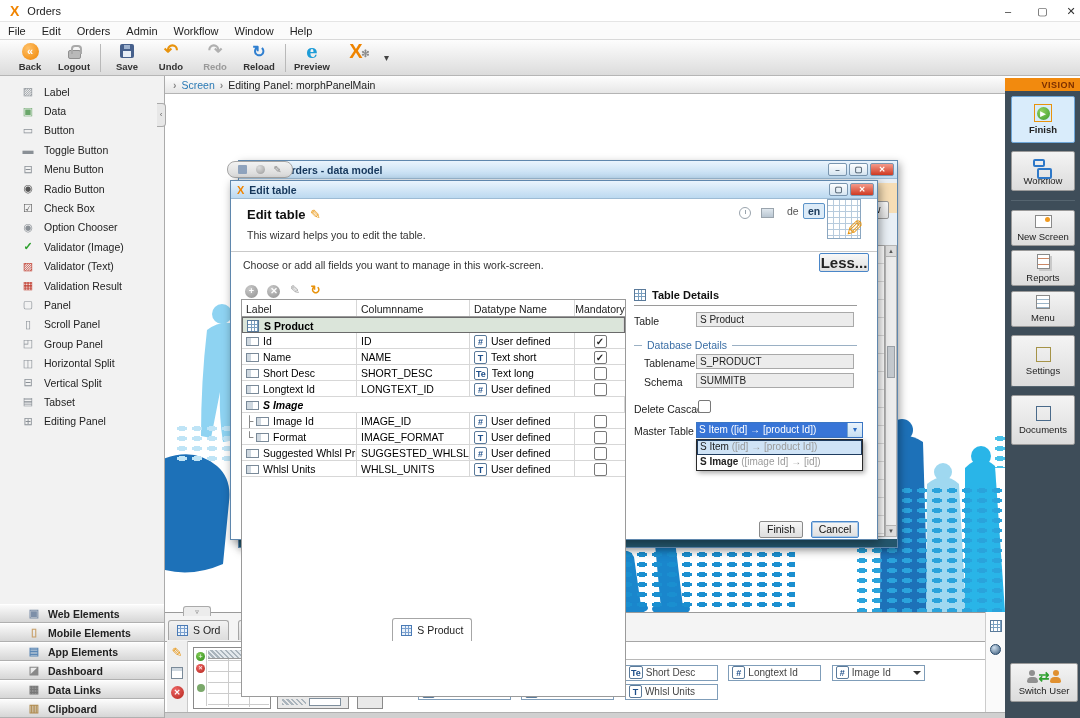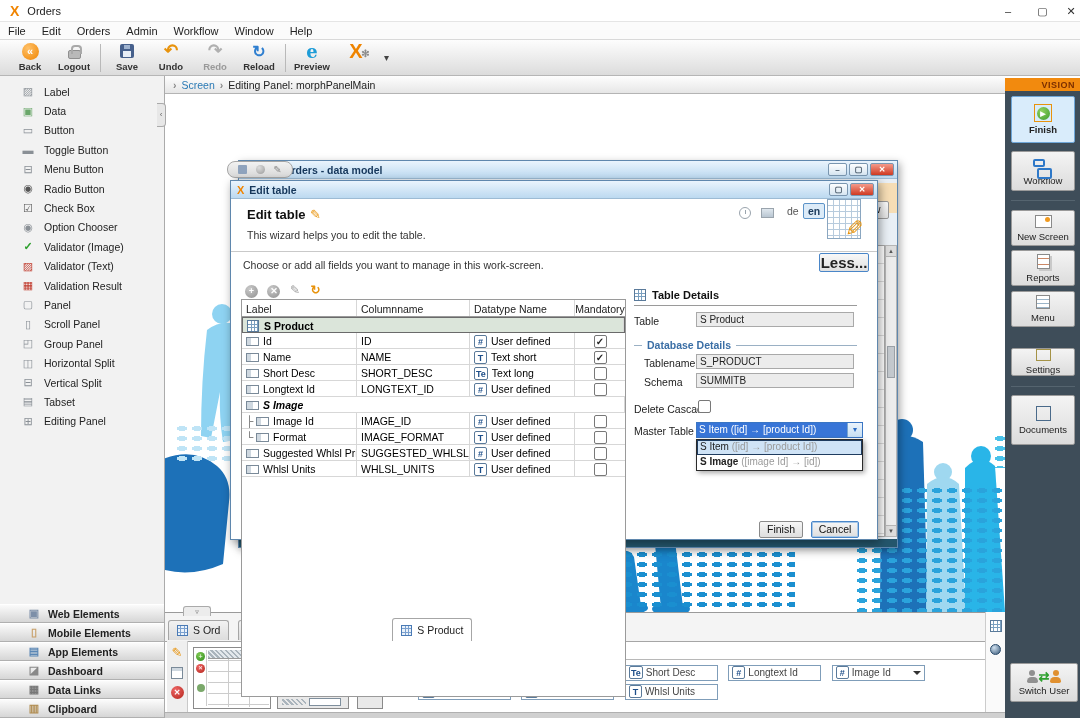--- a/index.html
+++ b/index.html
@@ -380,21 +380,21 @@
   <span>New Screen</span>
 </div>
 <div class="rbtn" style="top:250px; height:36px;">
   <span class="rp-ic"></span>
   <span>Reports</span>
 </div>
 <div class="rbtn" style="top:291px; height:36px;">
   <span class="mn-ic"></span>
   <span>Menu</span>
 </div>
-<div class="rbtn" style="top:348px; height:28px;">
+<div class="rbtn" style="top:335px; height:52px;">
   <span class="st-ic"></span>
   <span>Settings</span>
 </div>
 <div class="rsep" style="top:386px;"></div>
 <div class="rbtn" style="top:395px; height:50px;">
   <span class="dc-ic"></span>
   <span>Documents</span>
 </div>
 <div class="rbtn" style="top:663px; left:1010px; width:68px; height:39px;">
   <span class="flex" style="margin-bottom:1px;">
@@ -739,21 +739,21 @@
         </div>
     </div>
   </div>
 
   <div style="position:absolute; left:403px; top:108px; font-size:11px; font-weight:bold; color:#111;">
     <span class="grid-ico" style="margin-right:6px;"></span><span>Table Details</span>
   </div>
   <div style="position:absolute; left:403px; top:124px; width:223px; height:1px; background:#9a9a9a;"></div>
   <span class="dp-lbl" style="left:403px; top:134px;">Table</span>
   <div class="dp-box" style="left:465px; top:131px;">S Product</div>
-  <div class="dbsep" style="top:158px;font-weight:bold;">
+  <div class="dbsep" style="top:158px;">
       <span>Database Details</span>
     </div>
   <span class="dp-lbl" style="left:413px; top:176px;">Tablename</span>
   <div class="dp-box" style="left:465px; top:173px;">S_PRODUCT</div>
   <span class="dp-lbl" style="left:413px; top:195px;">Schema</span>
   <div class="dp-box" style="left:465px; top:192px;">SUMMITB</div>
   <span class="dp-lbl" style="left:403px; top:222px;">Delete Cascade</span>
   <span class="cbx" style="position:absolute; left:467px; top:219px; display:inline-block;"></span>
   <span class="dp-lbl" style="left:403px; top:244px;">Master Table</span>
   <div class="combo">

